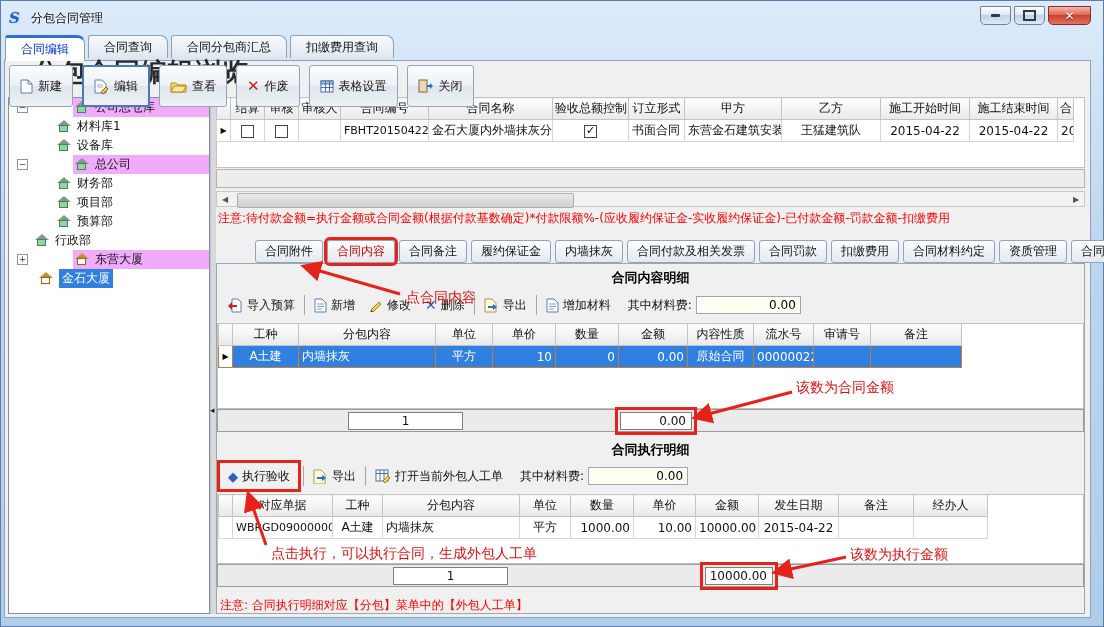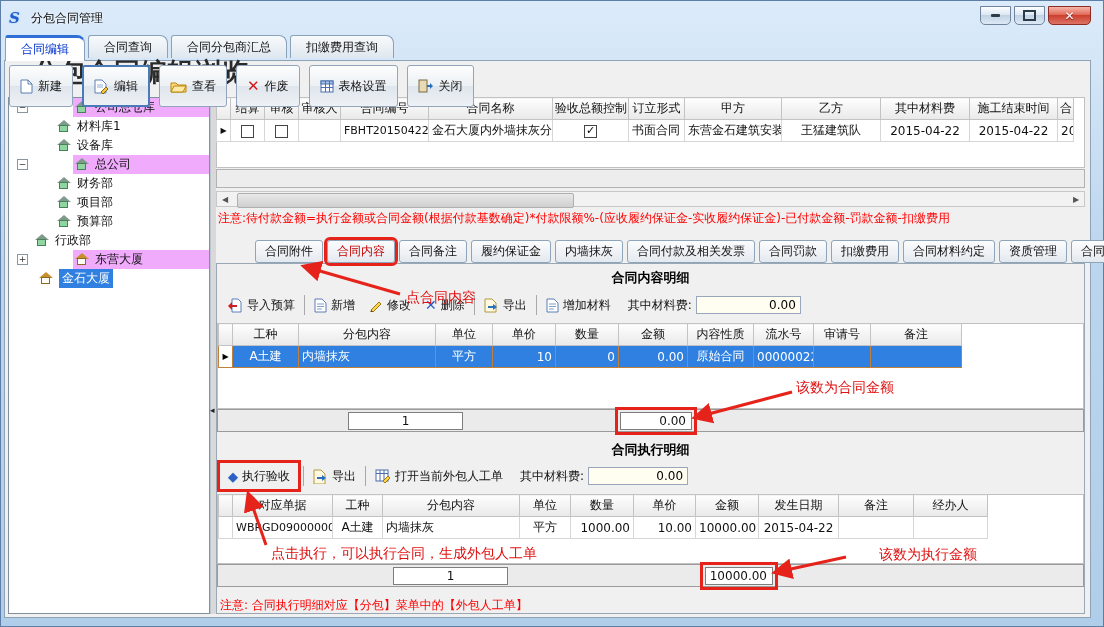--- a/index.html
+++ b/index.html
@@ -290,21 +290,21 @@
           <th></th>
           <th>结算</th>
           <th>审核</th>
           <th>审核人</th>
           <th>合同编号</th>
           <th>合同名称</th>
           <th>验收总额控制</th>
           <th>订立形式</th>
           <th>甲方</th>
           <th>乙方</th>
-          <th>其中材料费</th>
+          <th>施工开始时间</th>
           <th>施工结束时间</th>
           <th>合同</th>
         </tr>
         <tr>
           <td class="ind">▶</td>
           <td class="chk-c"><span class="cb"></span></td>
           <td class="chk-c"><span class="cb"></span></td>
           <td></td>
           <td class="small">FBHT2015042201</td>
           <td>金石大厦内外墙抹灰分</td>
@@ -522,21 +522,21 @@
       <div class="sumstrip s2">
         <div class="sumbox" style="left:175px;width:115px;">1</div>
         <div class="sumbox amount red-frame" style="left:487px;width:68px;">10000.00</div>
       </div>
 
       <div class="note note2">注意: 合同执行明细对应【分包】菜单中的【外包人工单】</div>
 
       <div class="ann" style="left:190px;top:192px;">点合同内容</div>
       <div class="ann" style="left:580px;top:282px;">该数为合同金额</div>
       <div class="ann" style="left:55px;top:448px;">点击执行，可以执行合同，生成外包人工单</div>
-      <div class="ann" style="left:663px;top:449px;">该数为执行金额</div>
+      <div class="ann" style="left:634px;top:449px;">该数为执行金额</div>
     </div>
   </div>
 </div>
 
 <svg class="overlay" width="1104" height="627">
   <defs>
     <marker id="ah" markerWidth="7" markerHeight="7" refX="5" refY="3.5" orient="auto">
       <path d="M0 0 L7 3.5 L0 7 z" fill="#e6231a"></path>
     </marker>
   </defs>

